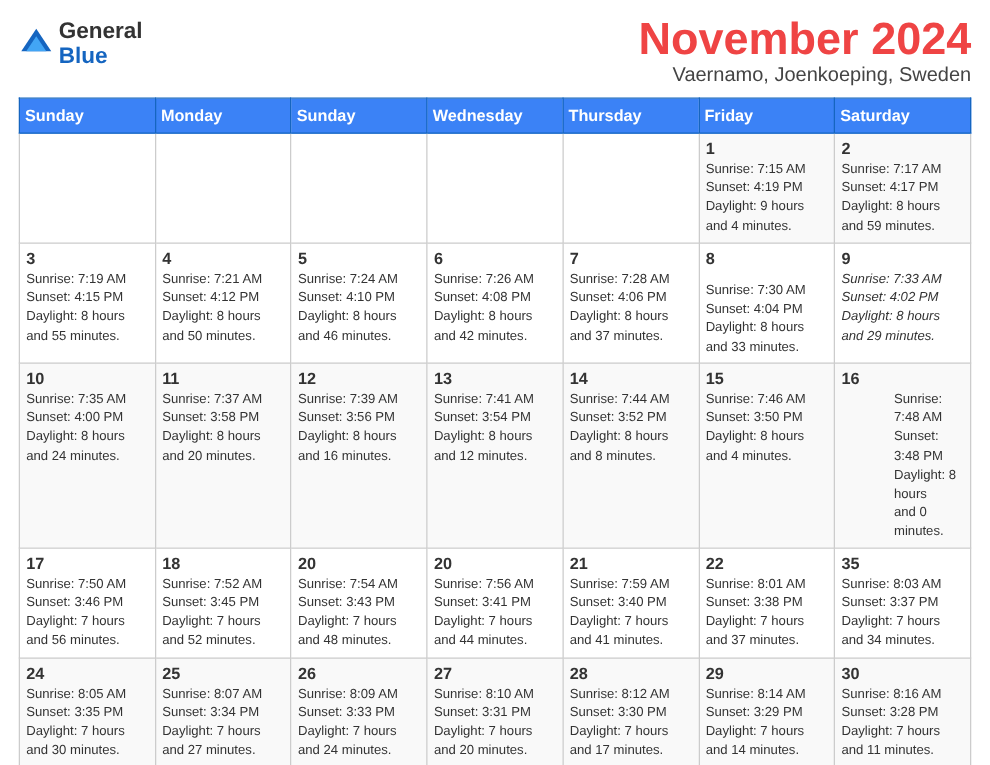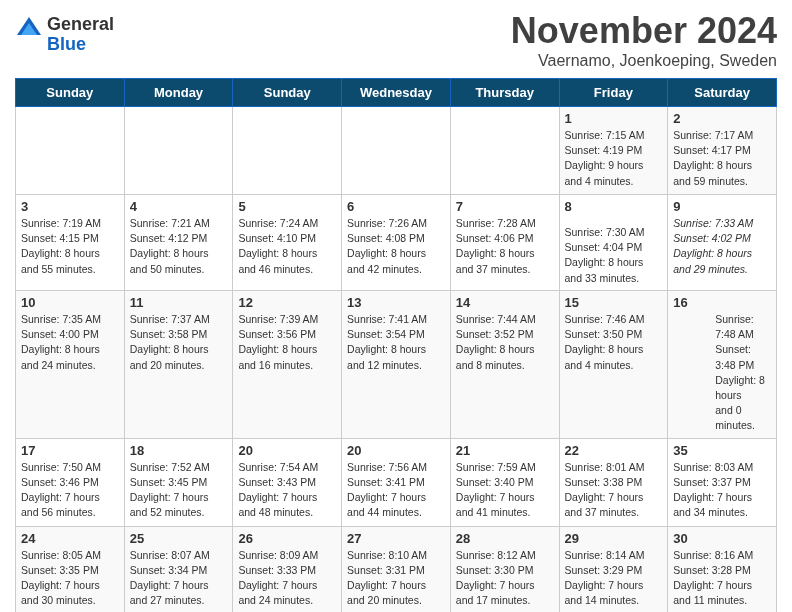--- a/index.html
+++ b/index.html
@@ -11,20 +11,21 @@
       padding: 10px 15px;
     }
     .header-area {
       display: flex;
       justify-content: space-between;
       align-items: flex-start;
       margin-bottom: 8px;
     }
     .logo {
       display: flex;
+      align-items: center;
       margin-top: 5px;
     }
     .logo-text {
       display: flex;
       flex-direction: column;
       line-height: 1.1;
     }
     .logo-general {
       font-size: 18px;
       font-weight: bold;
@@ -39,38 +40,38 @@
       width: 28px;
       height: 28px;
       margin-right: 4px;
     }
     .title-area {
       text-align: right;
     }
     .month-title {
       font-size: 36px;
       font-weight: bold;
-      color: #404040;
+      color: #ef4444;
     }
     .location-title {
       font-size: 16px;
       color: #444;
     }
     table {
       width: 100%;
       border-collapse: collapse;
       table-layout: fixed;
     }
     thead tr th {
-      background: #0c4a6e;
+      background: #3b82f6;
       color: #fff;
       font-size: 13px;
       font-weight: bold;
       padding: 6px 4px;
-      text-align: center;
+      text-align: left;
       border: 1px solid #1565c0;
     }
     tbody tr td {
       vertical-align: top;
       border: 1px solid #ccc;
       padding: 4px 5px;
       font-size: 11px;
       color: #333;
       height: 88px;
       background: #fff;

